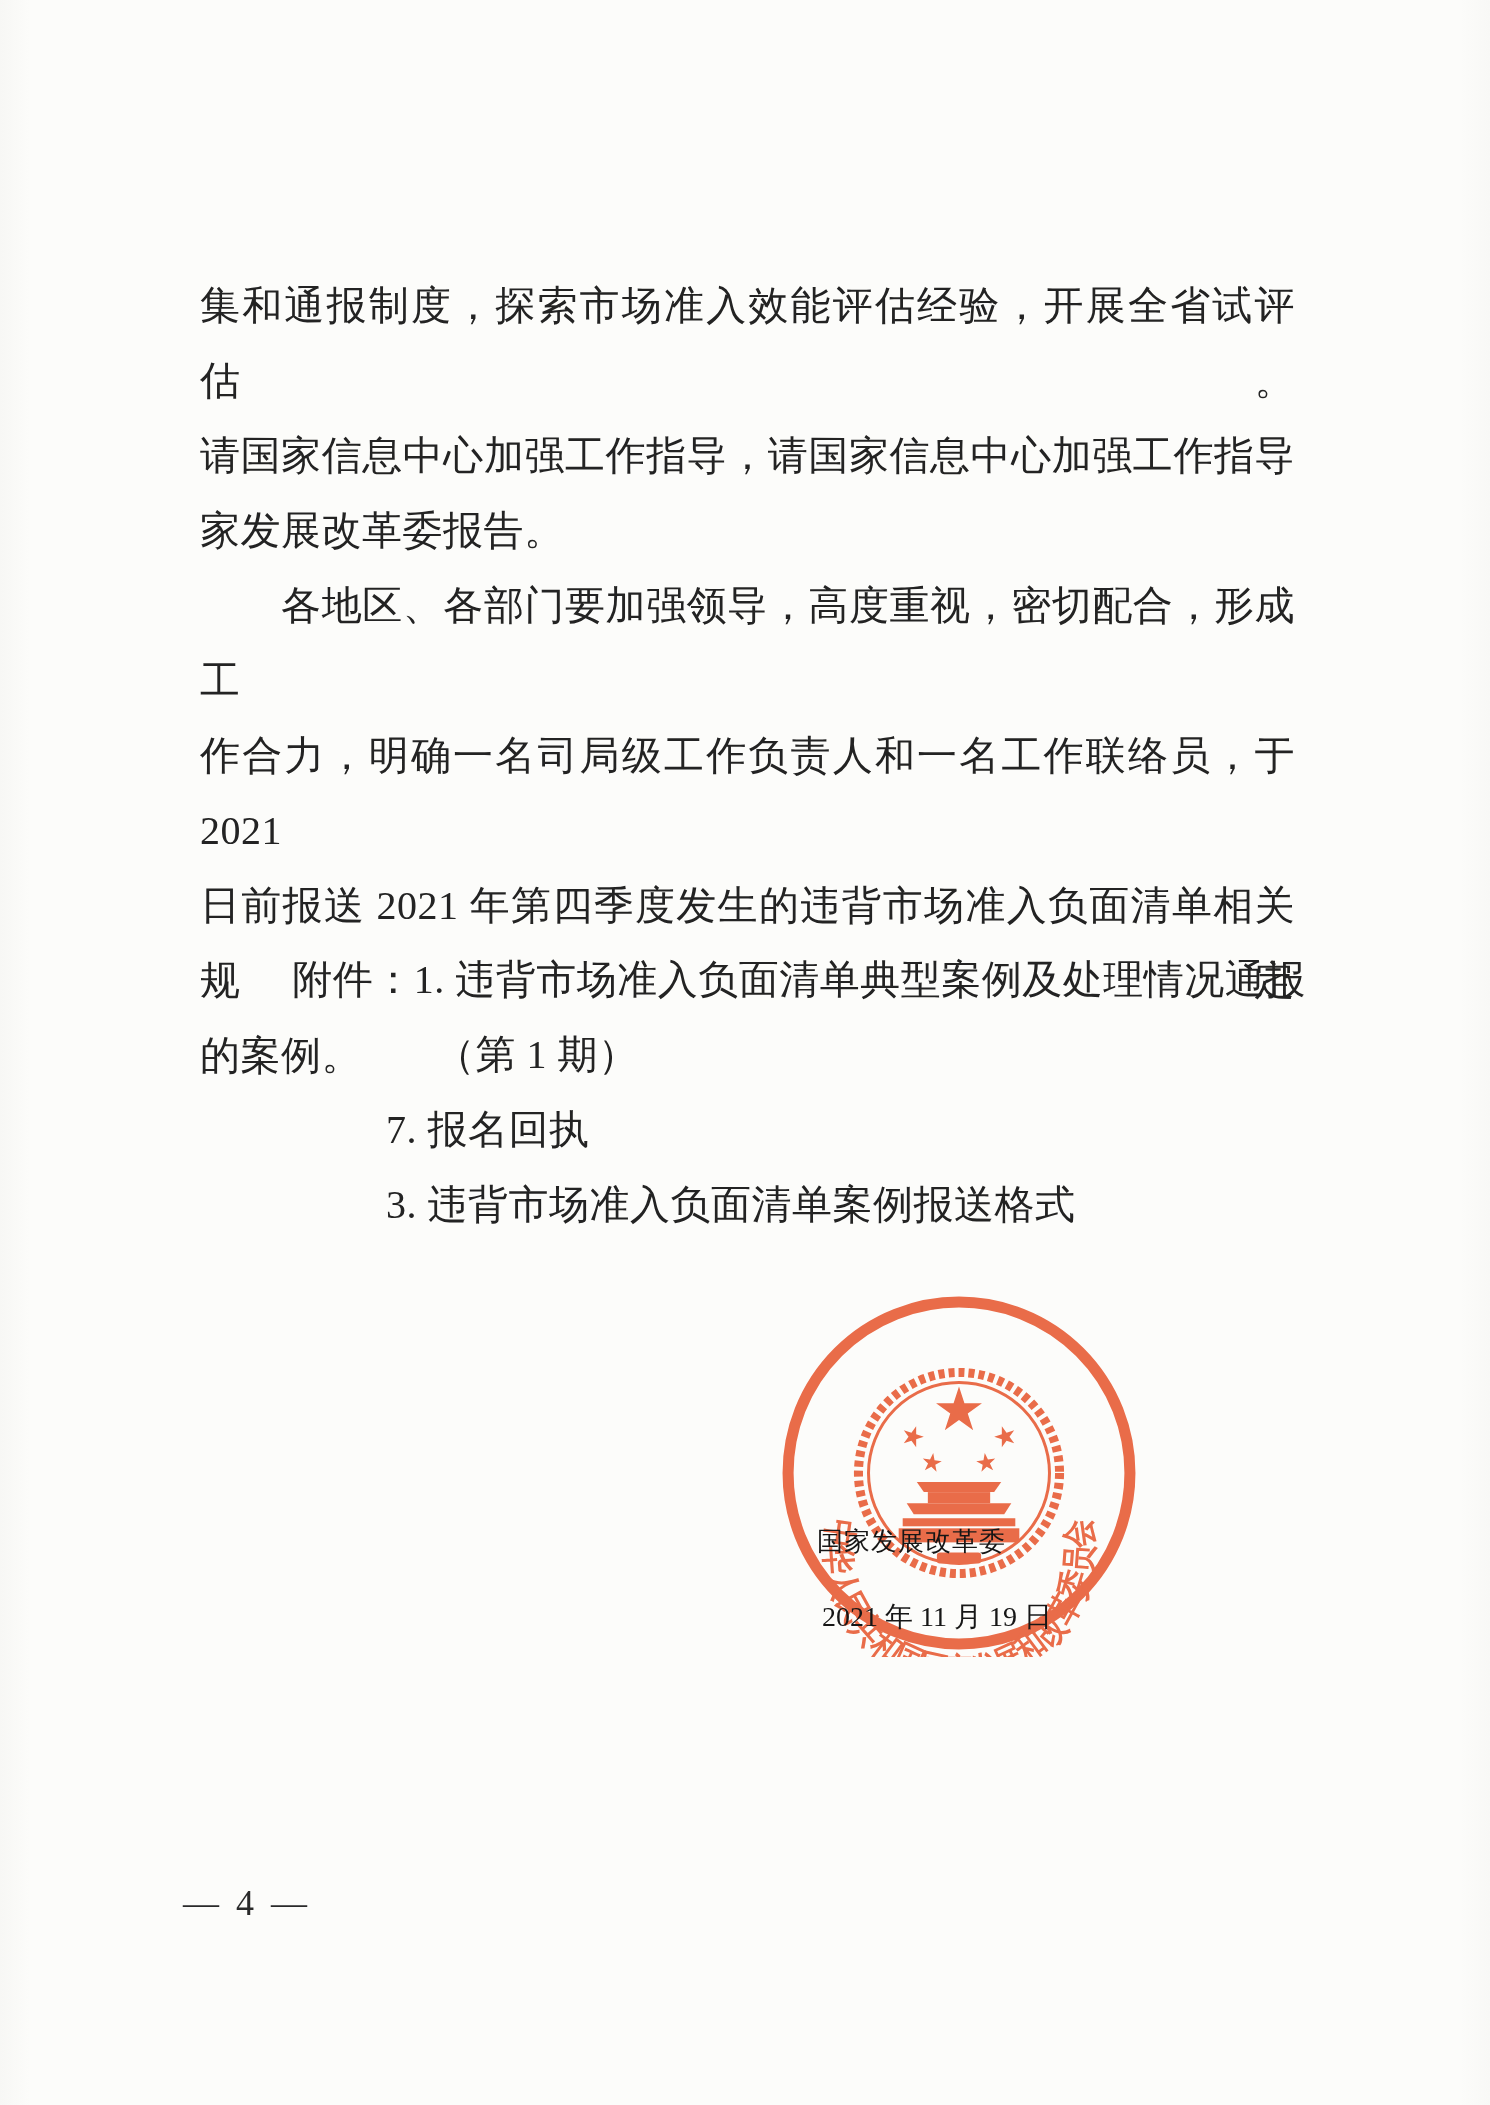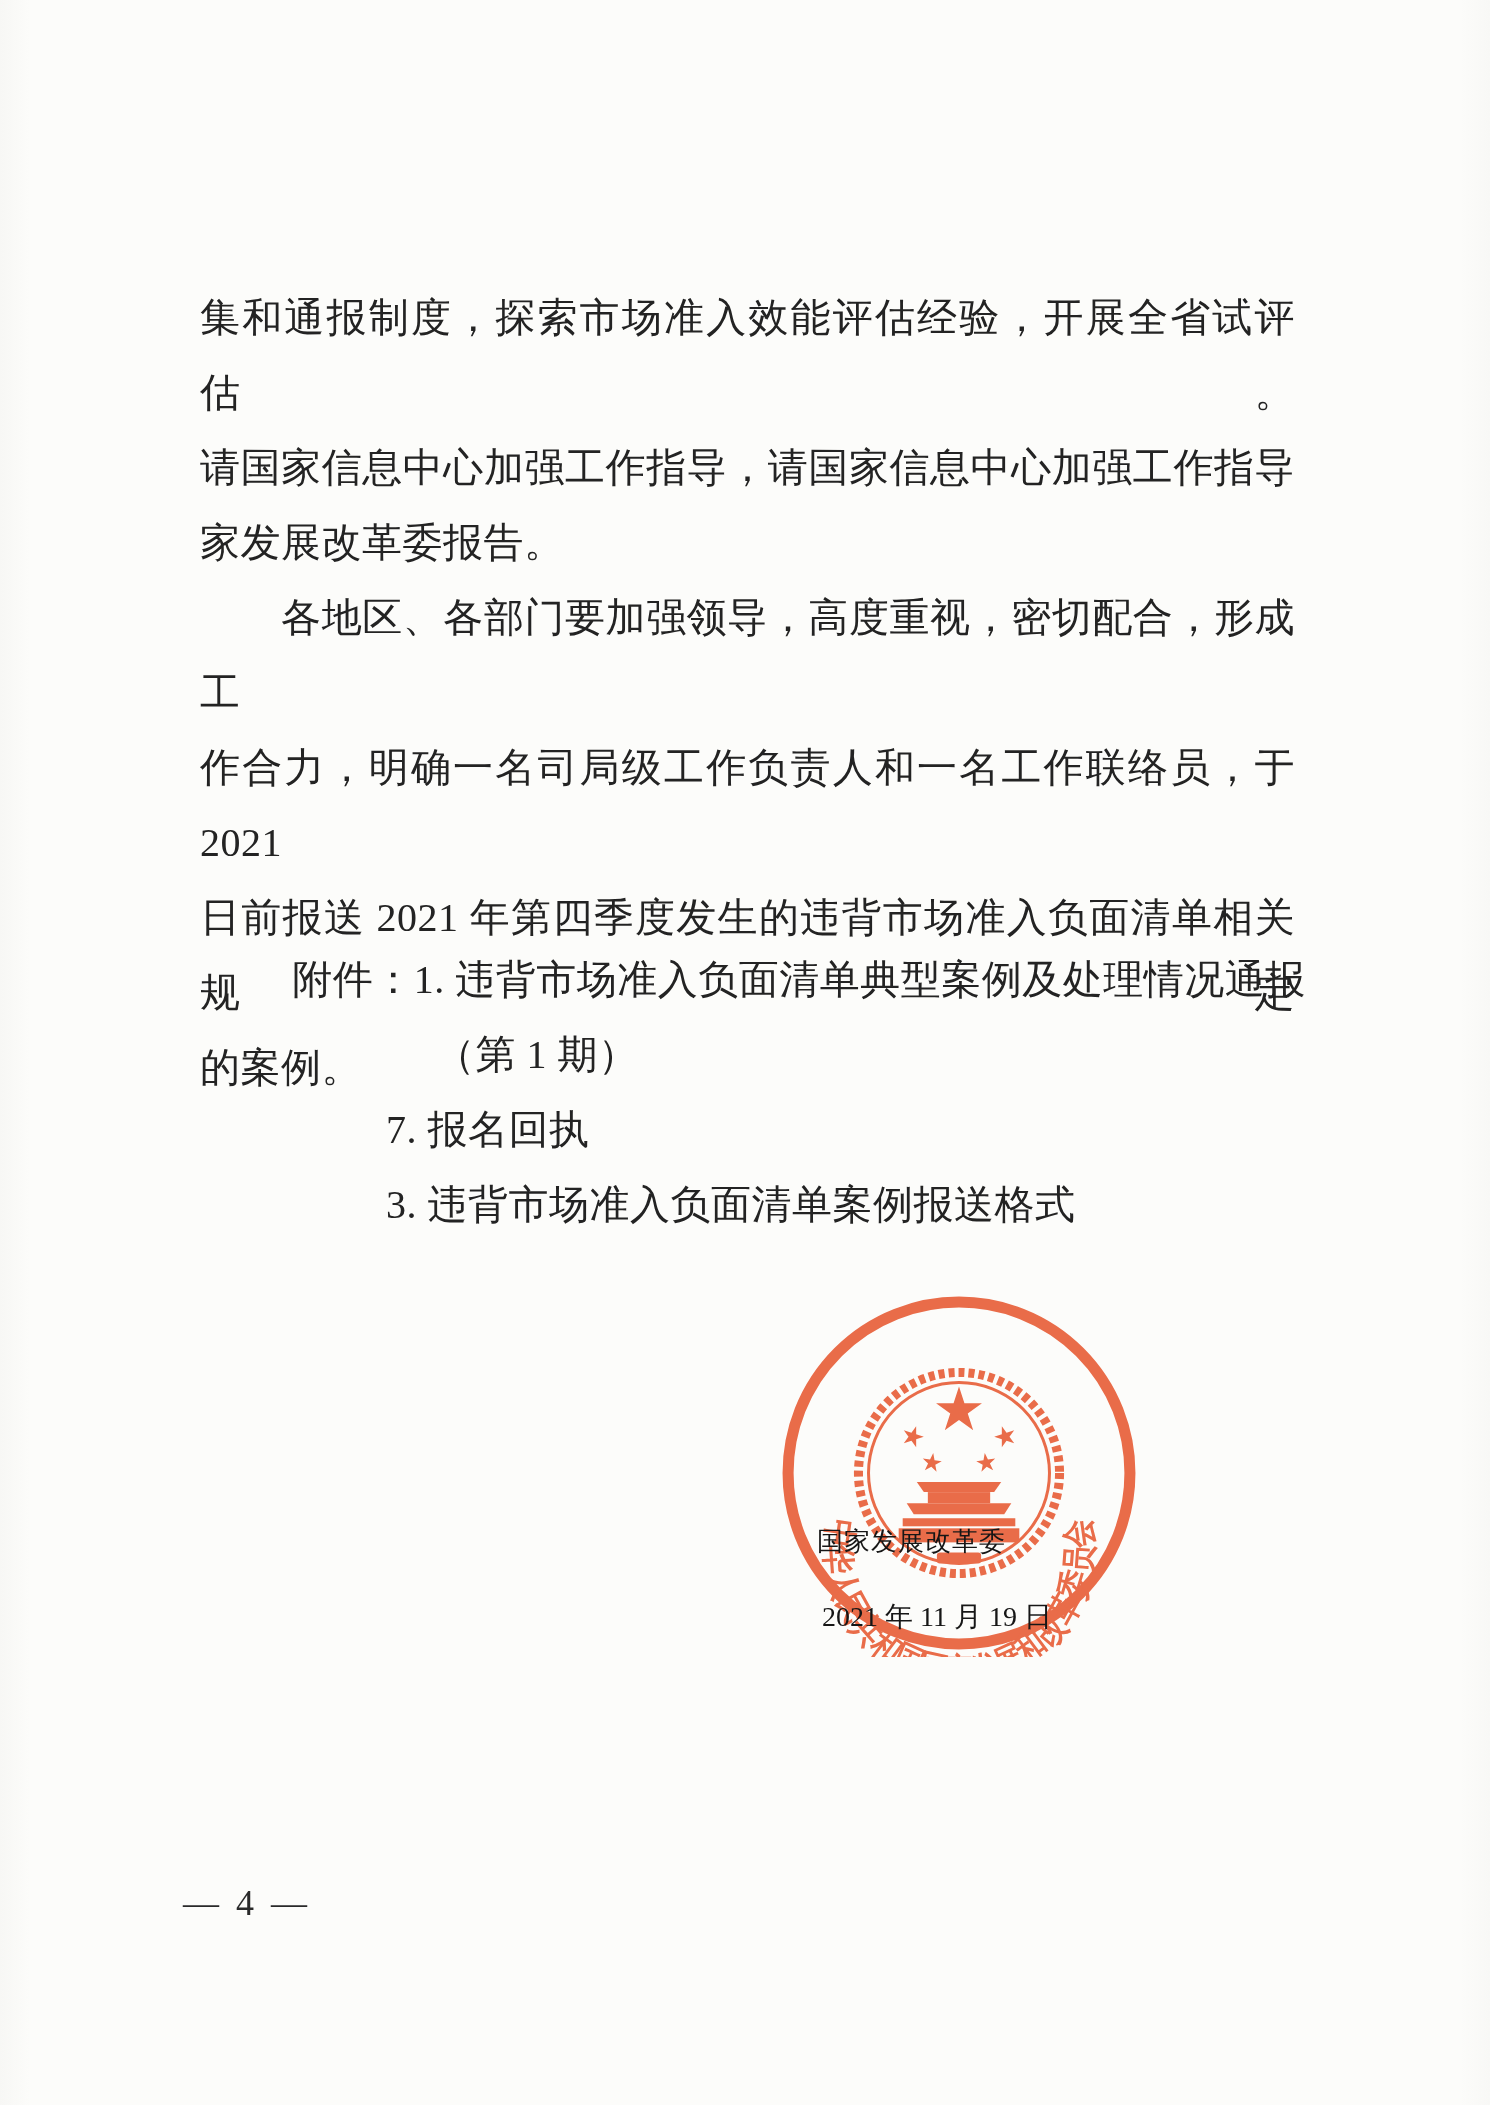--- a/index.html
+++ b/index.html
@@ -9,21 +9,21 @@
     font-family:"Liberation Serif","DejaVu Serif",serif;
   }
   .page{
     position:relative;width:1490px;height:2105px;overflow:hidden;
     background:#fcfcfa;
     background-image:linear-gradient(90deg, #f7f7f5 0px, #fcfcfa 30px, #fcfcfa 1460px, #f8f8f6 1490px);
     color:#212121;
   }
   
   .body-text{
-    position:absolute;left:200px;top:280px;width:1095px;
+    position:absolute;left:200px;top:268px;width:1095px;
     font-size:40px;line-height:75px;color:#232323;
     letter-spacing:0.5px;
   }
   .tline{white-space:nowrap;}
   .tline.j{
     white-space:normal;
     text-align:justify;
     text-align-last:justify;
     -moz-text-align-last:justify;
   }

